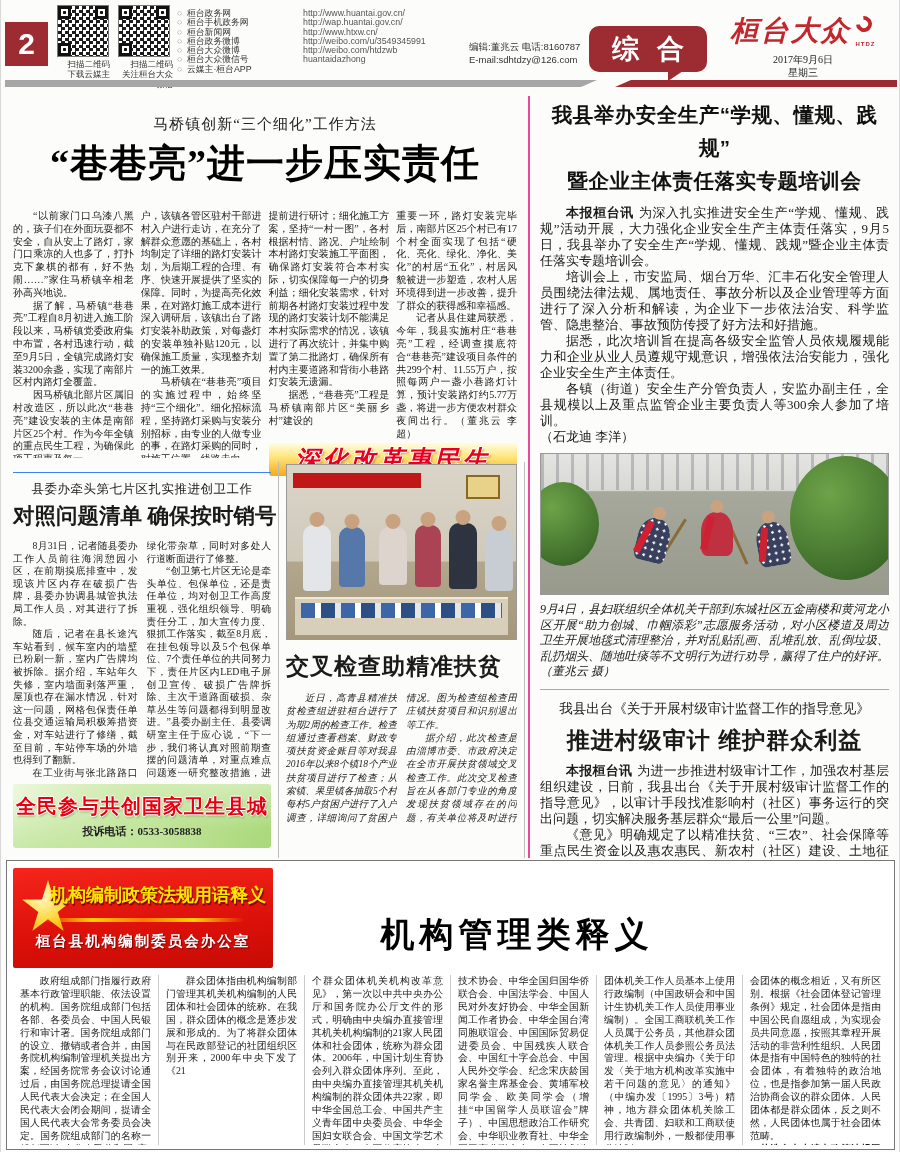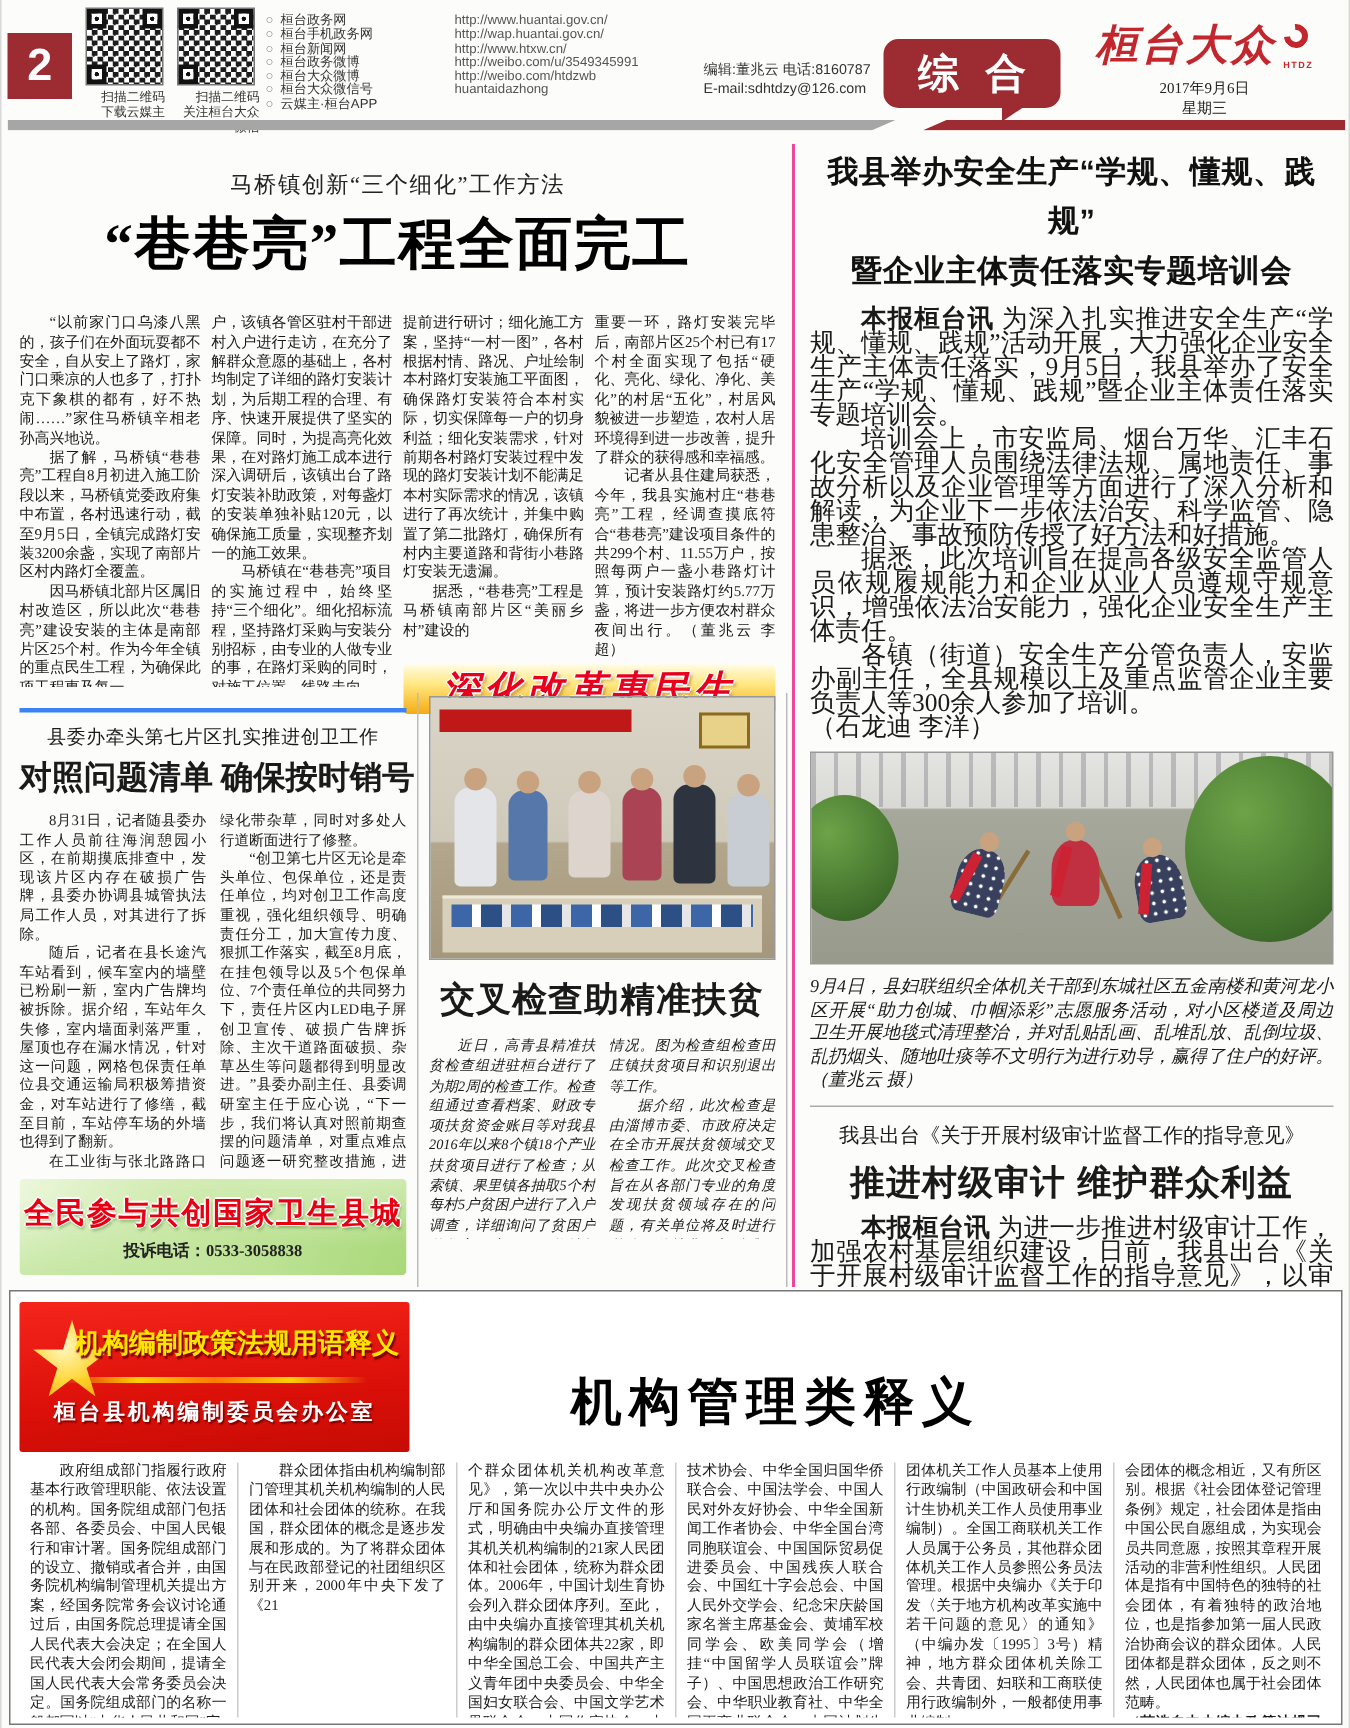--- a/index.html
+++ b/index.html
@@ -55,21 +55,21 @@
   .pair{display:flex;gap:7px;flex:2;min-width:0}
   .rp{flex:2;display:flex;flex-direction:column;min-width:0}
   .rp .pair{flex:1}
   .col{flex:1;overflow:hidden;min-width:0}
   .banner-shen{height:37px;margin-top:3px;border-radius:3px;display:flex;align-items:center;justify-content:center;
     background:linear-gradient(180deg,#fffce3 0%,#ffe781 40%,#f5ab12 100%);
     font:900 italic 25px "Liberation Sans",sans-serif;color:#e8001e;letter-spacing:3px;
     text-shadow:-1px 0 #fff,1px 0 #fff,0 -1px #fff,0 1px #fff,2px 2px 2px rgba(120,60,0,.35)}
 
   
-  .cw{position:absolute;left:12px;top:472px;width:258px;border-top:3px solid #3b82f6;padding-top:8px}
+  .cw{position:absolute;left:12px;top:472px;width:258px;border-top:1px solid #3b82f6;padding-top:8px}
   .cw-kicker{font:12.5px/16px "Liberation Serif",serif;text-align:center;letter-spacing:.5px}
   .cw-title{font:900 21.5px/28px "Liberation Serif",serif;text-align:center;margin-top:5px;white-space:nowrap}
   .cols2{display:flex;gap:9px;margin-top:10px;height:238px;font-size:9.8px;line-height:12.6px}
   .banner-green{margin-top:6px;height:64px;border-radius:3px;display:flex;flex-direction:column;align-items:center;justify-content:center;
     background:radial-gradient(ellipse at 15% 130%,#bfe49a,transparent 60%),
                radial-gradient(ellipse at 88% -30%,#dff2c8,transparent 55%),
                linear-gradient(120deg,#ecf7dc,#c8e7a3 45%,#a9d879)}
   .gb-title{font:900 20px "Liberation Sans",sans-serif;color:#e60012;letter-spacing:1px;
     text-shadow:-1px 0 #fff,1px 0 #fff,0 -1px #fff,0 1px #fff,1px 2px 2px rgba(0,80,0,.3)}
   .gb-phone{font:bold 11px "Liberation Serif",serif;color:#222;margin-top:4px}
@@ -78,27 +78,27 @@
   .mid{position:absolute;left:277px;top:462px;width:247px;height:396px;border-left:1px solid #bbb;border-right:1px solid #bbb;padding:2px 7px 0;overflow:hidden}
   .photo{position:relative;overflow:hidden;border:1px solid #999}
   .photoA{height:176px;background:linear-gradient(180deg,#dad5c7 0%,#cfc9ba 55%,#b2a68c 56%,#a4977c 100%)}
   .pa-banner{position:absolute;left:6px;top:8px;width:128px;height:15px;background:#c01818}
   .pa-frame{position:absolute;right:16px;top:10px;width:34px;height:24px;background:#e8d28a;border:2px solid #8a6a20}
   .pa-person{position:absolute;border-radius:10px 10px 4px 4px}
   .pa-person::before{content:'';position:absolute;top:-13px;left:50%;transform:translateX(-50%);width:15px;height:15px;border-radius:50%;background:#c9a280}
   .pa-table{position:absolute;left:8px;right:8px;bottom:4px;height:38px;background:#d8cfba;border-top:2px solid #efe9da}
   .pa-table::before{content:'';position:absolute;left:6px;right:6px;top:4px;height:15px;
     background:repeating-linear-gradient(90deg,#3c66a8 0 14px,#fff 14px 20px,#2c4f86 20px 34px,#e6e6e6 34px 40px)}
-  .fupin-title{font:900 23px/30px "Liberation Serif",serif;text-align:center;margin-top:12px;letter-spacing:1px}
+  .fupin-title{font:900 23px/30px "Liberation Serif",serif;margin-top:12px;letter-spacing:1px}
   .cols2f{display:flex;gap:9px;margin-top:10px;height:134px;font-size:9.5px;line-height:13.3px;font-style:italic}
 
   
   .rightcol{position:absolute;left:527px;top:96px;width:363px;height:762px;border-left:2px solid #ec4899;padding:2px 2px 0 10px;overflow:hidden}
   .anq-title{font:bold 20.5px/33px "Liberation Sans",sans-serif;text-align:center;letter-spacing:.5px;color:#111}
-  .body{margin-top:8px;font-size:17px;line-height:16px}
+  .body{margin-top:8px;font-size:13px;line-height:16px}
   .photoB{height:142px;margin-top:8px;background:linear-gradient(180deg,#e4e4e2 0,#d8d8d4 26%,#a6a89c 27%,#989a8c 100%)}
   .photoB::before{content:'';position:absolute;left:0;right:0;top:0;height:36px;
     background:repeating-linear-gradient(90deg,rgba(110,110,120,.35) 0 3px,transparent 3px 15px)}
   .pb-tree{position:absolute;border-radius:50%;background:radial-gradient(circle at 35% 30%,#6da348,#41702c 70%,#2f5420)}
   .pb-t1{left:-14px;top:28px;width:72px;height:84px}
   .pb-t2{right:-14px;top:2px;width:112px;height:124px}
   .pb-person{position:absolute;width:32px;height:44px;border-radius:45% 45% 20% 20%;
     background:radial-gradient(circle,#fff 1px,transparent 1.5px) 0 0/7px 7px,#39405e}
   .pb-person::before{content:'';position:absolute;top:-12px;left:50%;transform:translateX(-50%);width:13px;height:13px;border-radius:50%;background:#c9a280}
   .pb-person::after{content:'';position:absolute;left:3px;top:4px;width:7px;height:34px;background:#cc2233;transform:rotate(14deg)}
@@ -209,21 +209,21 @@
       </span>
     </div>
     <div class="mast-date"><span>2017年9月6日</span><br><span>星期三</span></div>
   </div>
 
   <div class="bar-gray"></div>
   <div class="bar-red"></div>
 
   <div class="main-article">
     <div class="kicker">马桥镇创新“三个细化”工作方法</div>
-    <div class="main-title">“巷巷亮”工程全面完工</div>
+    <div class="main-title">“巷巷亮”进一步压实责任</div>
     <div class="cols4 jt">
       <div class="pair">
         <div class="col">
             <p>“以前家门口乌漆八黑的，孩子们在外面玩耍都不安全，自从安上了路灯，家门口乘凉的人也多了，打扑克下象棋的都有，好不热闹……”家住马桥镇辛相老孙高兴地说。</p>
             <p>据了解，马桥镇“巷巷亮”工程自8月初进入施工阶段以来，马桥镇党委政府集中布置，各村迅速行动，截至9月5日，全镇完成路灯安装3200余盏，实现了南部片区村内路灯全覆盖。</p>
             <p>因马桥镇北部片区属旧村改造区，所以此次“巷巷亮”建设安装的主体是南部片区25个村。作为今年全镇的重点民生工程，为确保此项工程惠及每一</p>
           </div>
         <div class="col">
             <p class="cont">户，该镇各管区驻村干部进村入户进行走访，在充分了解群众意愿的基础上，各村均制定了详细的路灯安装计划，为后期工程的合理、有序、快速开展提供了坚实的保障。同时，为提高亮化效果，在对路灯施工成本进行深入调研后，该镇出台了路灯安装补助政策，对每盏灯的安装单独补贴120元，以确保施工质量，实现整齐划一的施工效果。</p>
             <p>马桥镇在“巷巷亮”项目的实施过程中，始终坚持“三个细化”。细化招标流程，坚持路灯采购与安装分别招标，由专业的人做专业的事，在路灯采购的同时，对施工位置、线路走向</p>

